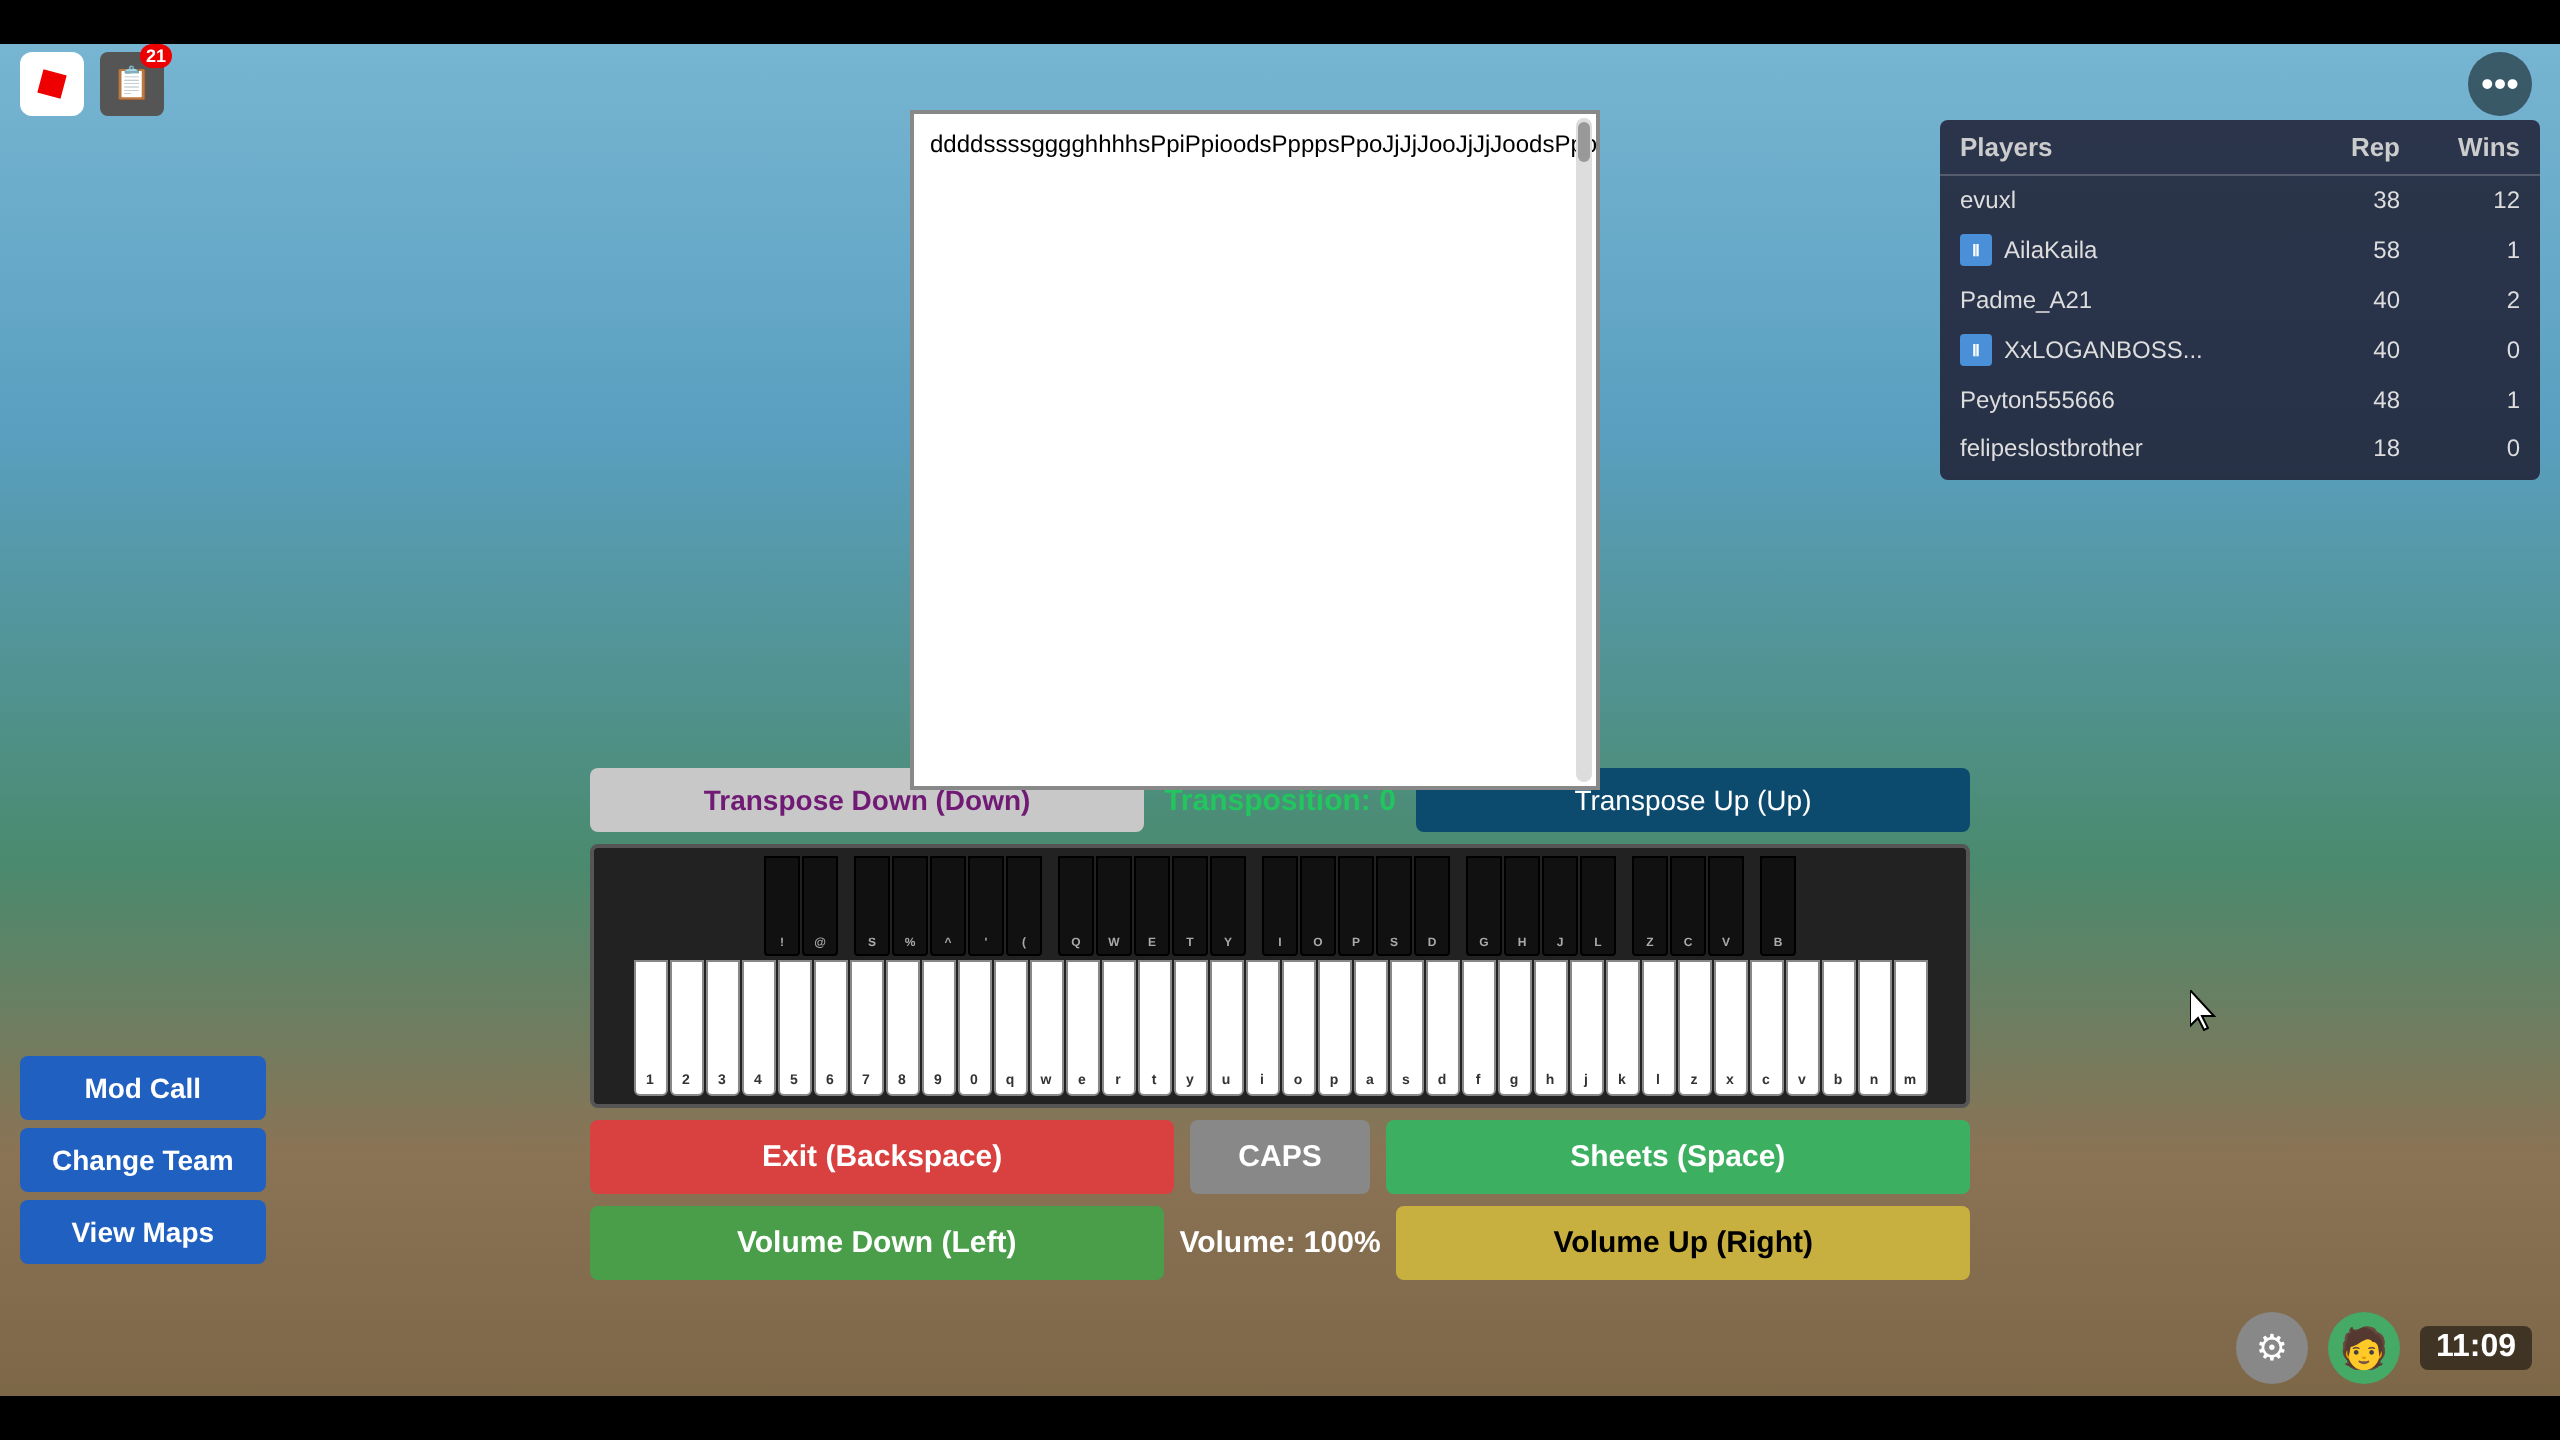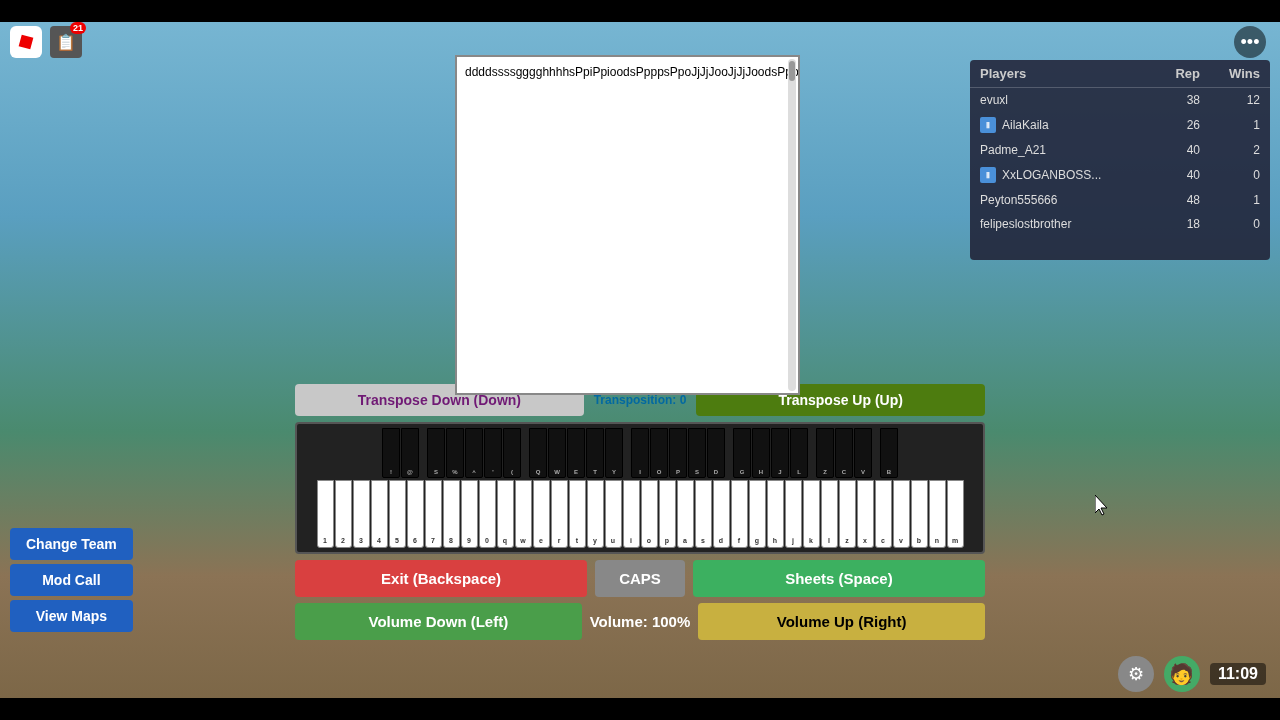--- a/index.html
+++ b/index.html
@@ -87,21 +87,21 @@
     }
 
     
     #leaderboard {
       position: absolute;
       top: 60px; right: 10px;
       width: 300px;
       background: rgba(30,30,50,0.85);
       border-radius: 4px;
       z-index: 40;
-      padding-bottom: 24px;
+      padding-bottom: 4px;
     }
     #leaderboard-header {
       display: grid;
       grid-template-columns: 1fr 60px 60px;
       padding: 6px 10px;
       border-bottom: 1px solid rgba(255,255,255,0.2);
     }
     .lb-col-header {
       font-size: 13px;
       color: #ccc;
@@ -160,34 +160,34 @@
       border: none;
       padding: 8px 22px;
       border-radius: 4px;
       font-size: 14px;
       font-weight: bold;
       cursor: pointer;
       flex: 1;
       margin-right: 10px;
     }
     .transposition-label {
-      color: #0369a1;
-      font-size: 12px;
+      color: #22c55e;
+      font-size: 15px;
       font-weight: bold;
       white-space: nowrap;
       flex: 0 0 auto;
     }
     .btn-transpose-up {
-      background: #4d7c0f;
+      background: #0c4a6e;
       color: #fff;
       border: none;
       padding: 8px 22px;
       border-radius: 4px;
       font-size: 14px;
-      font-weight: bold;
+      font-weight: normal;
       cursor: pointer;
       flex: 1;
       margin-left: 10px;
     }
 
     
     #piano-keyboard {
       background: #222;
       border: 2px solid #555;
       border-radius: 4px;
@@ -456,21 +456,21 @@
         evuxl
       </span>
       <span class="lb-val">38</span>
       <span class="lb-val">12</span>
     </div>
       <div class="lb-row">
       <span class="lb-name">
         <span class="lb-icon">Ⅱ</span>
         AilaKaila
       </span>
-      <span class="lb-val">26</span>
+      <span class="lb-val">58</span>
       <span class="lb-val">1</span>
     </div>
       <div class="lb-row">
       <span class="lb-name">
         
         Padme_A21
       </span>
       <span class="lb-val">40</span>
       <span class="lb-val">2</span>
     </div>
@@ -591,22 +591,22 @@
 
   <div id="bottom-row2">
     <button class="btn-vol-down">Volume Down (Left)</button>
     <span class="volume-label">Volume: 100%</span>
     <button class="btn-vol-up">Volume Up (Right)</button>
   </div>
 
 </div>
 
 <div id="left-side-buttons">
-<button class="side-btn">Change Team</button>
-    <button class="side-btn">Mod Call</button>
+<button class="side-btn">Mod Call</button>
+    <button class="side-btn">Change Team</button>
     <button class="side-btn">View Maps</button>
   </div>
 
 <div id="bottom-right-icons">
   <div class="gear-btn">⚙</div>
   <div class="avatar-btn">
     <span style="font-size:20px;">🧑</span>
   </div>
   <span class="timer-display">11:09</span>
 </div>

